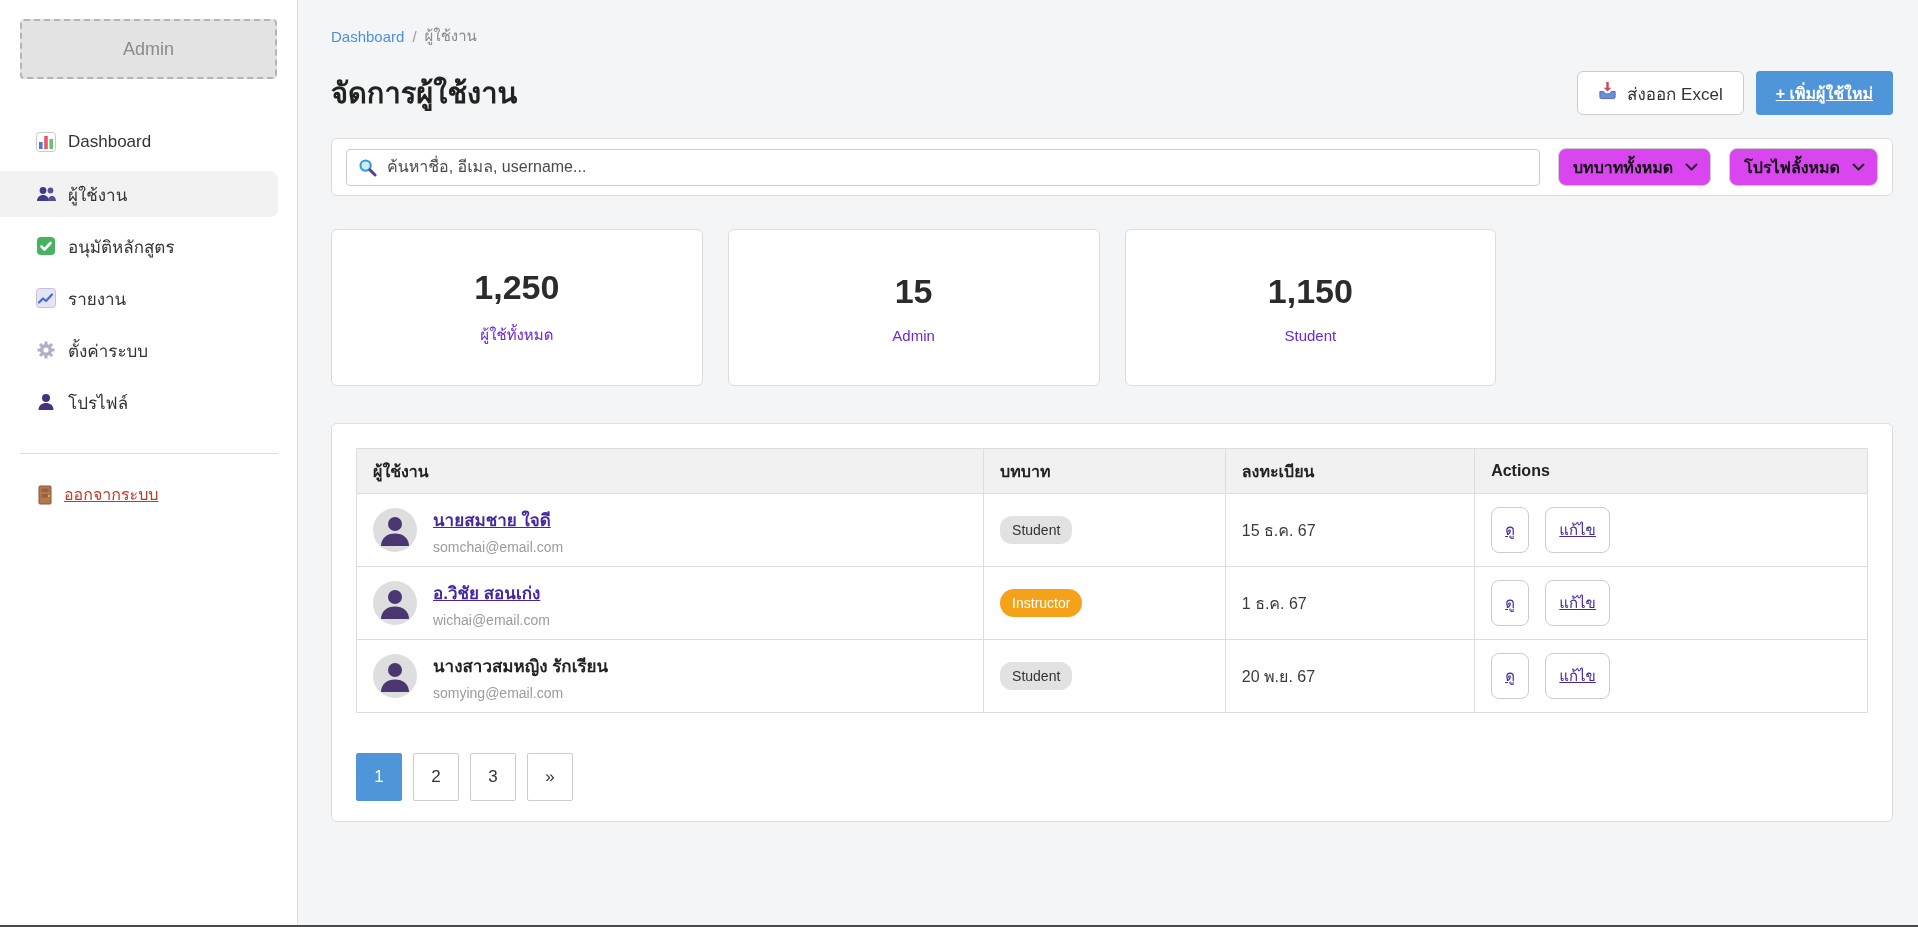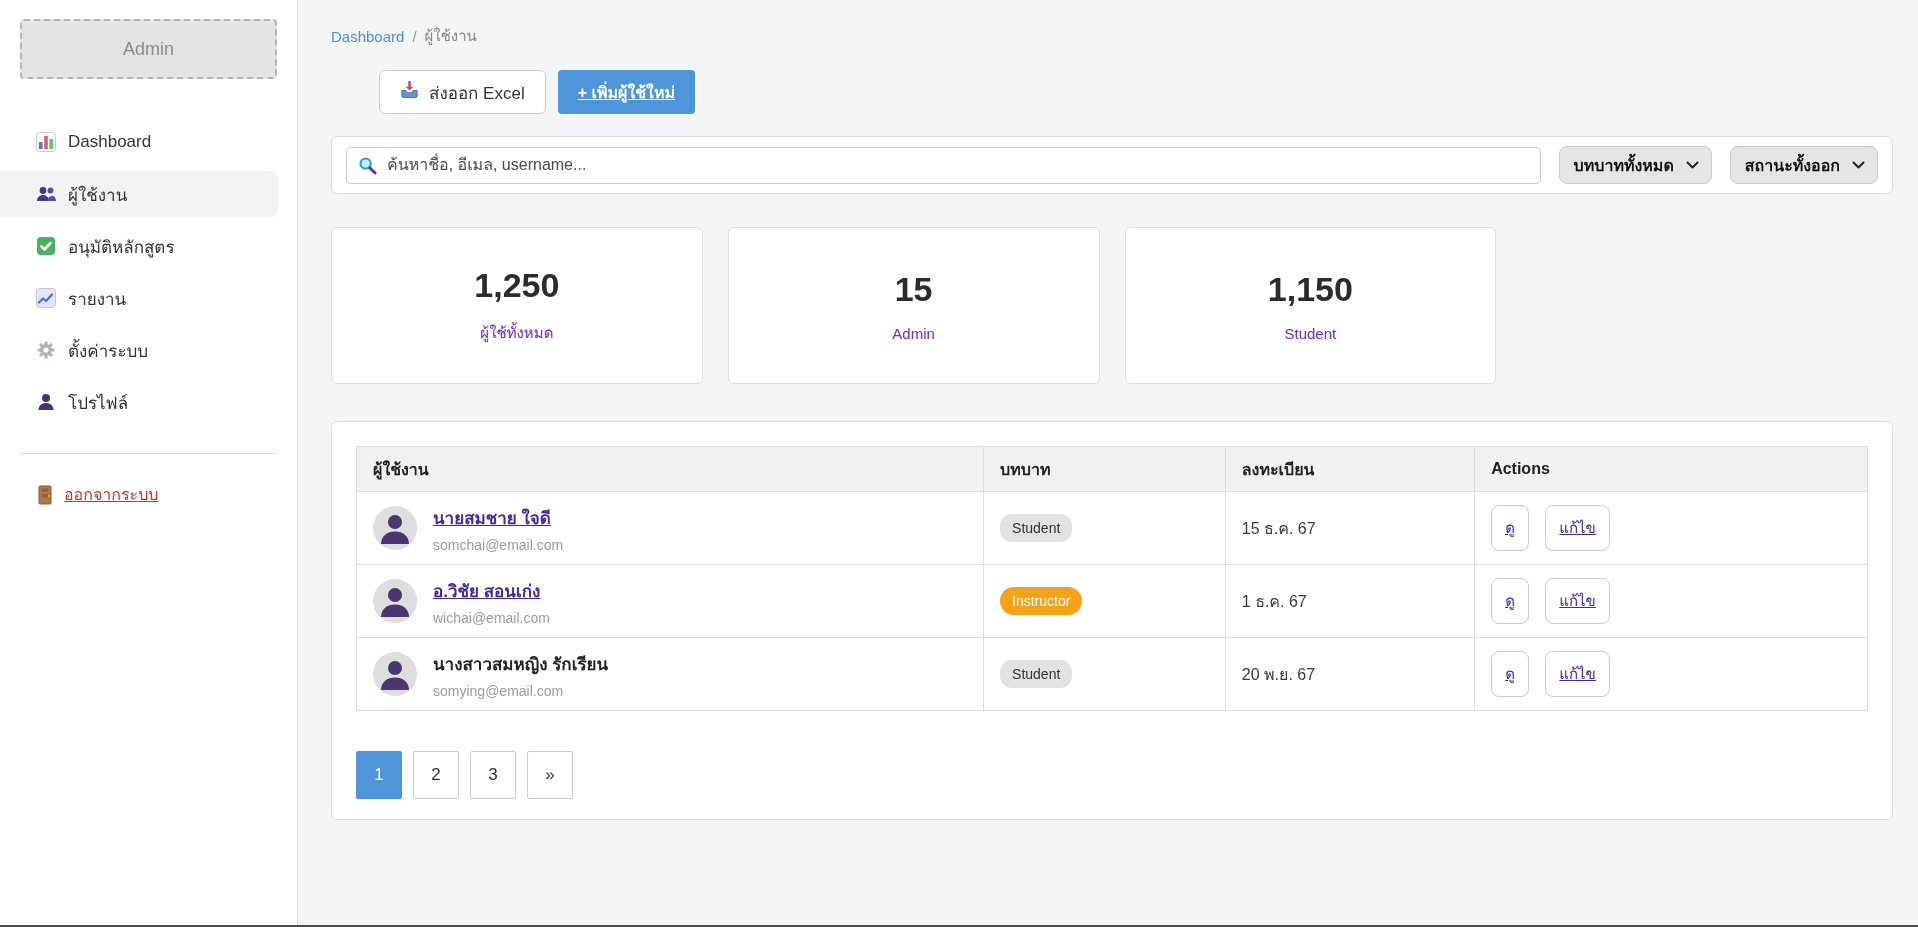--- a/index.html
+++ b/index.html
@@ -73,21 +73,21 @@
   }
   .search-wrap { position:relative; flex:1; }
   .search-wrap .ic { position:absolute; left:12px; top:9px; width:19px; height:19px; }
   .search-input {
     width:100%; height:37px; border:1px solid #ccc; border-radius:4px;
     padding:0 24px 0 40px; font-size:16px; color:#444; font-family:inherit;
     outline:none; background:#fff;
   }
   .search-input::placeholder { color:#4a4a4a; opacity:1; }
   .select-box {
-    height:38px; background:#e5e5e5; border:1px solid #ccc; border-radius:8px;
+    height:38px; background:#d946ef; border:1px solid #ccc; border-radius:8px;
     display:inline-flex; align-items:center; gap:12px; padding:0 12px 0 14px;
     font-size:16px; font-weight:bold; color:#111; cursor:pointer; white-space:nowrap;
   }
   .select-box .chev { width:13px; height:9px; }
 
   .stats-row { margin-top:33px; display:grid; grid-template-columns:repeat(4,1fr); gap:25px; }
   .stat-card {
     background:#fff; border:1px solid #ddd; border-radius:6px; height:157px;
     display:flex; flex-direction:column; align-items:center; justify-content:center;
   }
@@ -239,20 +239,21 @@
 
   <main class="main">
 
     <div class="breadcrumb">
       <a>Dashboard</a>
       <span class="sep">/</span>
       <span class="current">ผู้ใช้งาน</span>
     </div>
 
     <div class="header-row">
+      <h1 class="page-title">จัดการผู้ใช้งาน</h1>
       <div class="header-actions">
         <button class="btn-export">
           <span class="ic">
             <svg viewBox="0 0 20 20" width="19" height="19">
                 <path d="M10 1v8" stroke="#cc4a5a" stroke-width="2.6"></path>
                 <path d="M6 7l4 4 4-4z" fill="#cc4a5a"></path>
                 <path d="M2 11h4l1.5 2.5h5L14 11h4v6a1.5 1.5 0 0 1-1.5 1.5h-13A1.5 1.5 0 0 1 2 17z" fill="#6b8fd8" stroke="#4f6cb0"></path>
               </svg>
           </span>
           <span>ส่งออก Excel</span>
@@ -273,21 +274,21 @@
         </span>
         <input class="search-input" type="text" placeholder="ค้นหาชื่อ, อีเมล, username..." style="">
       </div>
       <div class="select-box">
         <span>บทบาททั้งหมด</span>
         <svg class="chev" viewBox="0 0 13 9" width="13" height="9">
             <path d="M1.5 1.5l5 5 5-5" fill="none" stroke="#222" stroke-width="2" stroke-linecap="round" stroke-linejoin="round"></path>
           </svg>
       </div>
       <div class="select-box">
-        <span>สถานะทั้งออก</span>
+        <span>โปรไฟลั้งหมด</span>
         <svg class="chev" viewBox="0 0 13 9" width="13" height="9">
             <path d="M1.5 1.5l5 5 5-5" fill="none" stroke="#222" stroke-width="2" stroke-linecap="round" stroke-linejoin="round"></path>
           </svg>
       </div>
     </div>
 
     <div class="stats-row">
       <div class="stat-card">
         <div class="stat-value">1,250</div>
         <div class="stat-label">ผู้ใช้ทั้งหมด</div>

